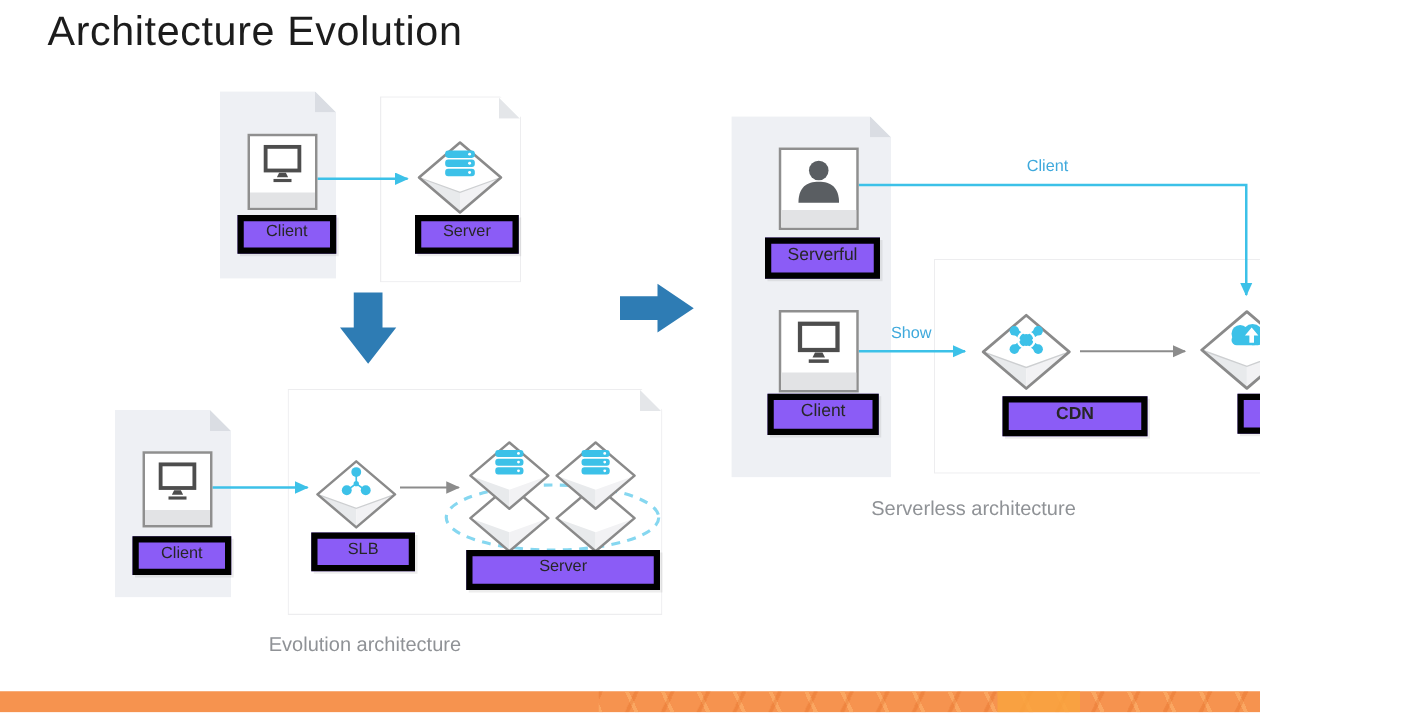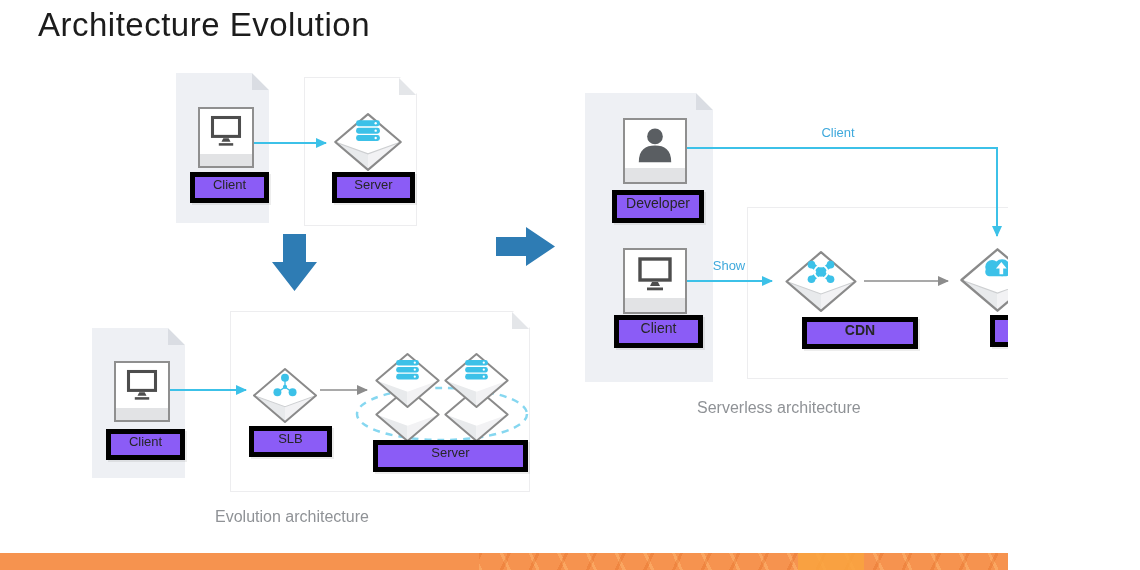--- a/index.html
+++ b/index.html
@@ -247,21 +247,21 @@
   <div class="caption" style="left:215px; top:508px;">Evolution architecture</div>
 
   <div class="iconbox big" style="left:623px; top:118px; width:60px; height:62px;">
     <svg width="44" height="42" viewBox="0 0 44 44">
       <circle cx="22" cy="13" r="8.2" fill="#5a5e62"></circle>
       <path d="M5,40 C5,27 12,22.5 22,22.5 C32,22.5 39,27 39,40 Z" fill="#5a5e62"></path>
     </svg>
     <div class="band"></div>
   </div>
   <div class="nodelabel md" style="left:612px; top:190px; width:82px; height:23px;">
-      <span>Developer</span>
+      <span>Serverful</span>
     </div>
 
   <div class="iconbox big" style="left:623px; top:248px; width:60px; height:62px;">
     <svg width="46" height="40" viewBox="0 0 44 40">
       <rect x="7" y="5" width="30" height="21" fill="#ffffff" stroke="#4d4d4d" stroke-width="3.4"></rect>
       <polygon points="19,28 25,28 27,32 17,32" fill="#4d4d4d"></polygon>
       <rect x="14" y="33.5" width="16" height="2.8" fill="#4d4d4d"></rect>
     </svg>
     <div class="band"></div>
   </div>

